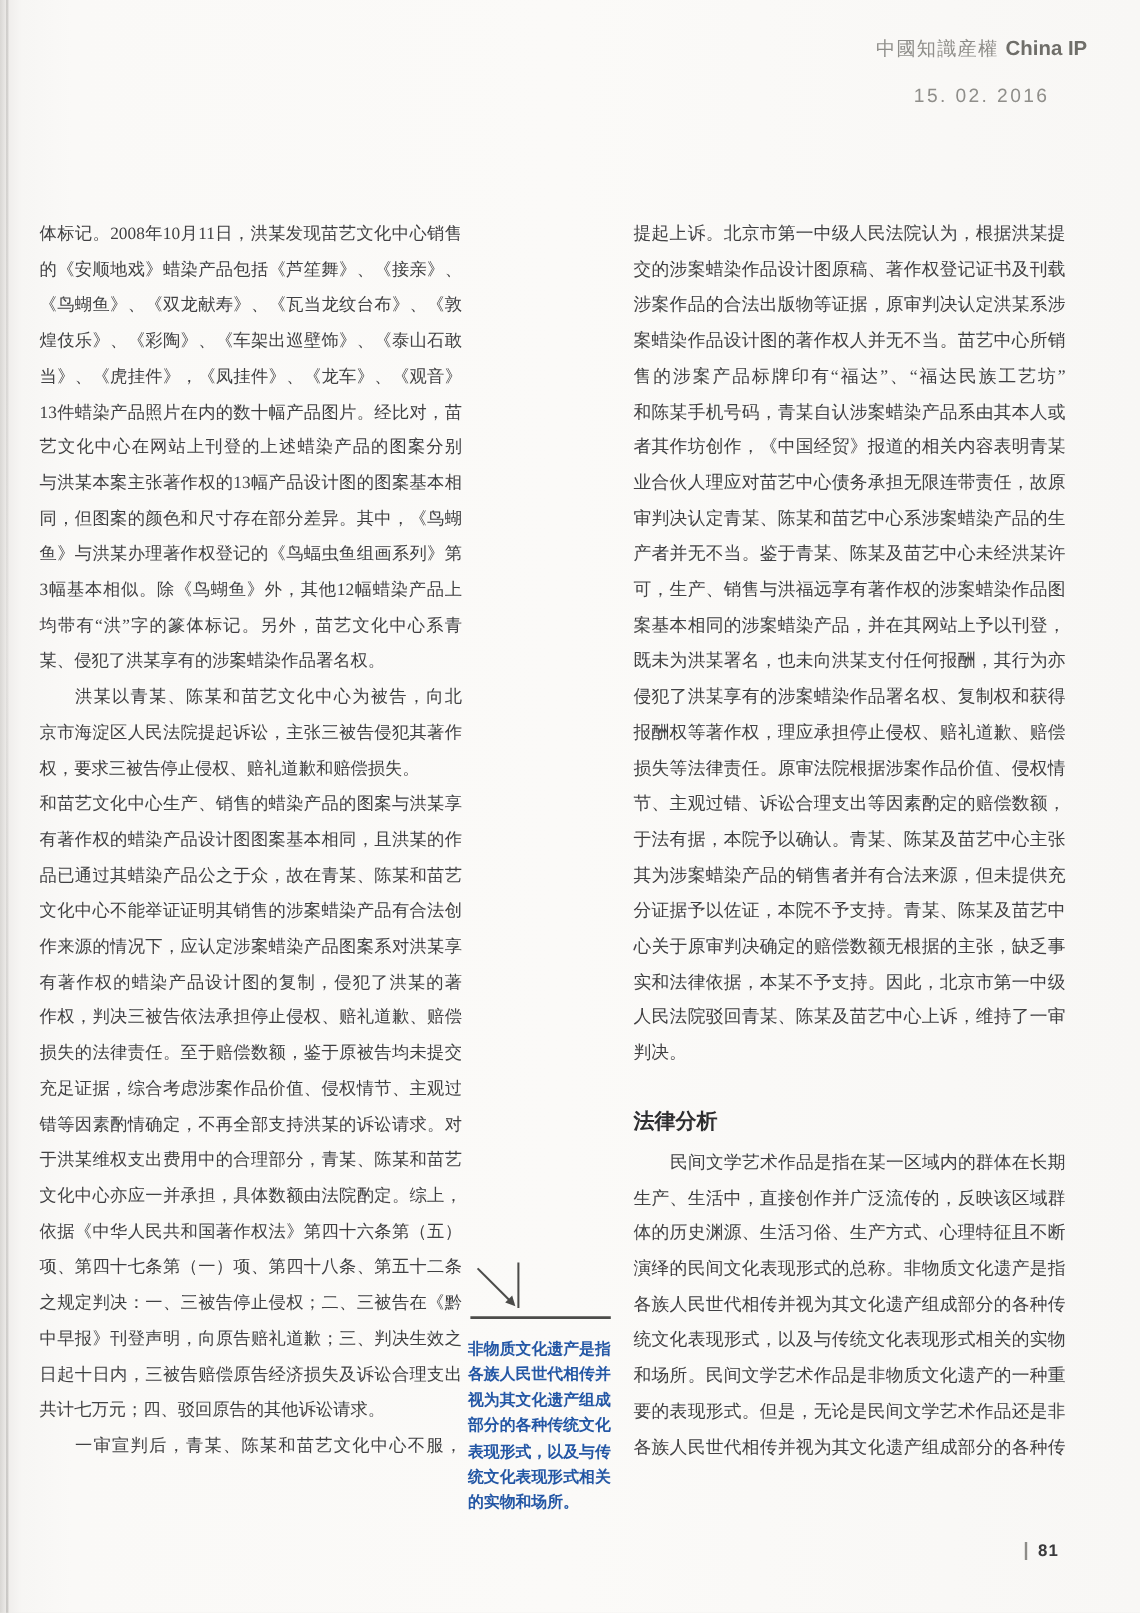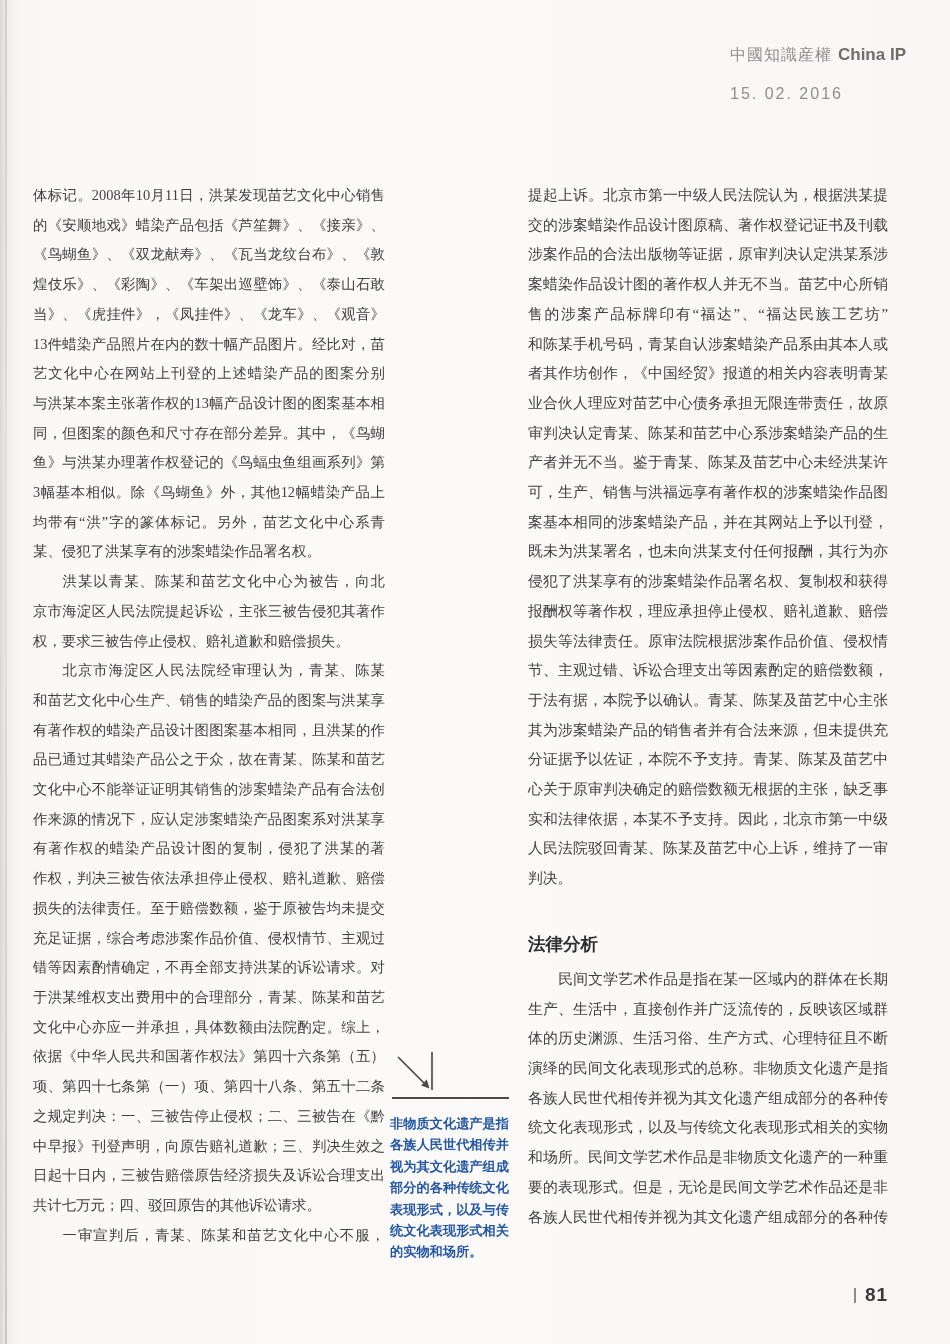--- a/index.html
+++ b/index.html
@@ -9,52 +9,52 @@
     font-family:"Liberation Serif","DejaVu Serif",serif;
   }
   .page{
     position:absolute;inset:0;
     background:linear-gradient(to right,#d9d7d4 0px,#efedeb 6px,#f7f6f4 18px,#faf9f7 60px,#fbfaf8 470px,#f8f7f5 949px);
   }
   .page::before{ 
     content:"";position:absolute;left:5px;top:0;width:2px;height:100%;
     background:linear-gradient(to bottom,rgba(120,118,114,.25),rgba(120,118,114,.1) 40%,rgba(120,118,114,.3));
   }
-  .masthead{position:absolute;top:46px;right:44px;text-align:left;line-height:1;}
+  .masthead{position:absolute;top:32px;right:44px;text-align:center;line-height:1;}
   .brand-line{font-size:16px;color:#8f8e8a;letter-spacing:1px;}
   .brand-en{font-family:"Liberation Sans","DejaVu Sans",sans-serif;font-weight:bold;
     font-size:17px;color:#6f6e69;letter-spacing:0;margin-left:6px;}
   .issue-date{margin-top:23px;font-family:Liberation Sans, sans-serif;
     font-size:16px;color:#8f8e8a;letter-spacing:2px;}
 
   .col{position:absolute;color:#404042;}
   .col-left{left:33px;top:181px;width:352px;font-size:14.4px;line-height:29.7px;}
   .col-right{left:528px;top:181px;width:360px;font-size:14.8px;line-height:29.7px;}
 
   .line{display:block;text-align:justify;text-align-last:justify;white-space:nowrap;}
   .line.short{text-align-last:left;}
   .line.indent{text-indent:2.05em;}
 
   .section-heading{
-    margin:38px 0 8px 0;font-family:"Liberation Sans","DejaVu Sans",sans-serif;
+    margin:28px 0 8px 0;font-family:"Liberation Sans","DejaVu Sans",sans-serif;
     font-weight:bold;font-size:17.5px;line-height:25px;color:#2e2e30;
     text-align:left;text-align-last:left;
   }
 
   .callout{
     position:absolute;left:390px;top:1113px;width:119px;
     font-family:"Liberation Sans","DejaVu Sans",sans-serif;font-weight:bold;
     font-size:13.2px;line-height:21.4px;color:#2457a5;
   }
   .arrow{position:absolute;left:388px;top:1046px;}
 
   .pageno{position:absolute;left:854px;top:1284px;display:flex;align-items:center;gap:9px;
     font-family:"Liberation Sans","DejaVu Sans",sans-serif;}
   .pageno .bar{width:2px;height:15px;background:#8d8c88;}
-  .pageno .num{font-size:19px;font-weight:bold;color:#3a3a3c;letter-spacing:1px;}
+  .pageno .num{font-size:14px;font-weight:bold;color:#3a3a3c;letter-spacing:1px;}
 </style>
 </head>
 <body>
 
 <div class="page">
 
   <header class="masthead">
     <div class="brand-line">
       <span>中國知識産權</span><span class="brand-en">China IP</span>
     </div>
@@ -71,21 +71,20 @@
       <div class="line">艺文化中心在网站上刊登的上述蜡染产品的图案分别</div>
       <div class="line">与洪某本案主张著作权的13幅产品设计图的图案基本相</div>
       <div class="line">同，但图案的颜色和尺寸存在部分差异。其中，《鸟蝴</div>
       <div class="line">鱼》与洪某办理著作权登记的《鸟蝠虫鱼组画系列》第</div>
       <div class="line">3幅基本相似。除《鸟蝴鱼》外，其他12幅蜡染产品上</div>
       <div class="line">均带有“洪”字的篆体标记。另外，苗艺文化中心系青</div>
       <div class="line short">某、侵犯了洪某享有的涉案蜡染作品署名权。</div>
       <div class="line indent">洪某以青某、陈某和苗艺文化中心为被告，向北</div>
       <div class="line">京市海淀区人民法院提起诉讼，主张三被告侵犯其著作</div>
       <div class="line short">权，要求三被告停止侵权、赔礼道歉和赔偿损失。</div>
-      <div class="line indent">北京市海淀区人民法院经审理认为，青某、陈某</div>
       <div class="line">和苗艺文化中心生产、销售的蜡染产品的图案与洪某享</div>
       <div class="line">有著作权的蜡染产品设计图图案基本相同，且洪某的作</div>
       <div class="line">品已通过其蜡染产品公之于众，故在青某、陈某和苗艺</div>
       <div class="line">文化中心不能举证证明其销售的涉案蜡染产品有合法创</div>
       <div class="line">作来源的情况下，应认定涉案蜡染产品图案系对洪某享</div>
       <div class="line">有著作权的蜡染产品设计图的复制，侵犯了洪某的著</div>
       <div class="line">作权，判决三被告依法承担停止侵权、赔礼道歉、赔偿</div>
       <div class="line">损失的法律责任。至于赔偿数额，鉴于原被告均未提交</div>
       <div class="line">充足证据，综合考虑涉案作品价值、侵权情节、主观过</div>
       <div class="line">错等因素酌情确定，不再全部支持洪某的诉讼请求。对</div>

